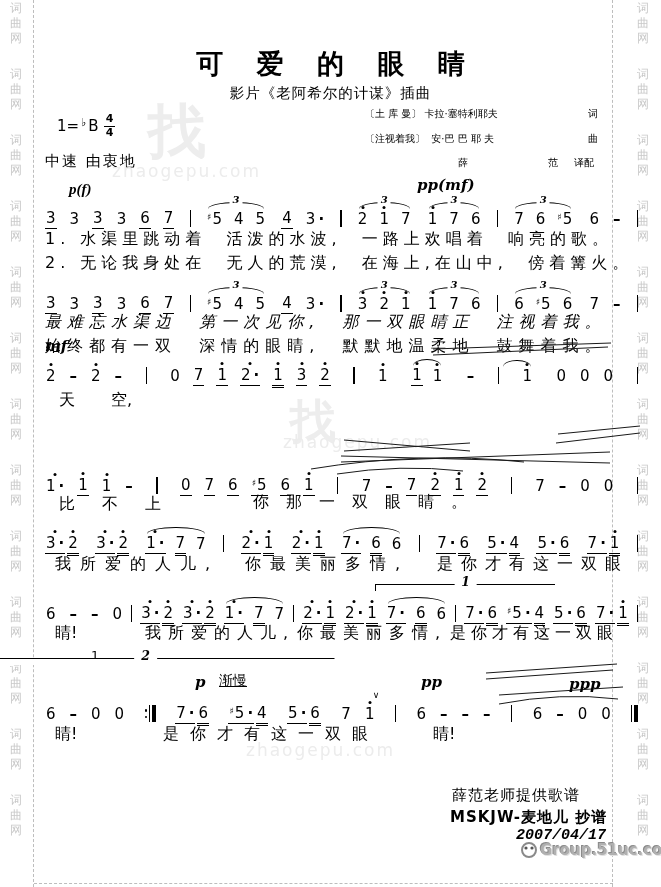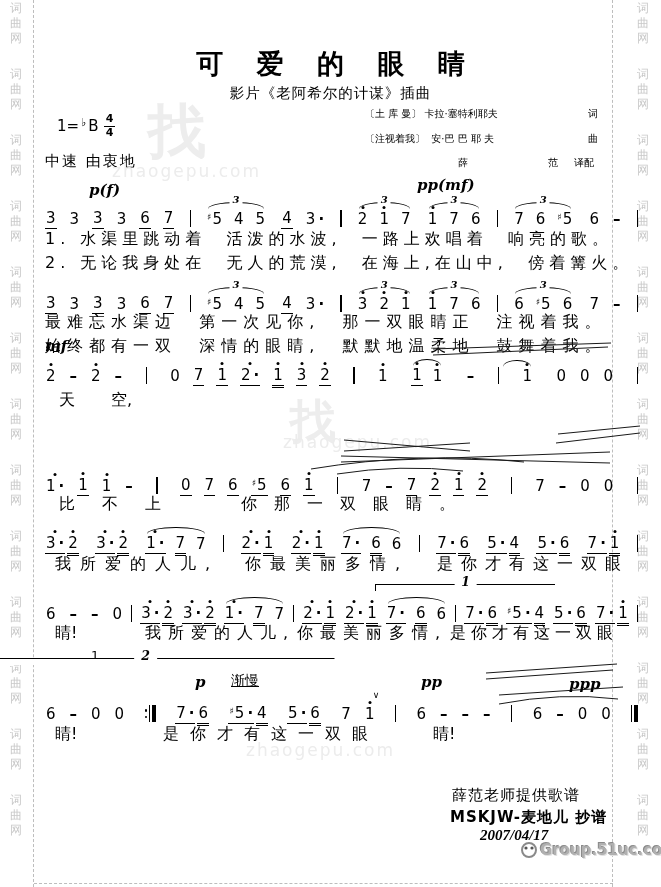--- a/index.html
+++ b/index.html
@@ -53,21 +53,21 @@
   .mark.cjk{font-size:14px;}
   .lrow{position:absolute;left:0;right:0;height:20px;}
   .lseg{position:absolute;white-space:pre;font-size:16px;line-height:1.2;}
   .volta{position:absolute;height:6px;border-top:1.3px solid #000;top:-14px;}
   .volta.tl{border-left:1.3px solid #000;}
   .volta.tr{border-right:1.3px solid #000;}
   .volta .vl{position:absolute;top:-9px;left:50%;transform:translateX(-50%);background:#fff;
              padding:0 7px;font-size:12.5px;line-height:1;}
   
   .fitem{position:absolute;font-size:15px;letter-spacing:1px;white-space:pre;}
-  .fitem.f2{font-family:Liberation Serif, serif;font-style:italic;font-weight:bold;letter-spacing:0;}
+  .fitem.f2{font-family:Liberation Mono, monospace;font-style:italic;font-weight:bold;letter-spacing:0;margin-left:36px;}
   .logo{position:absolute;display:flex;align-items:center;gap:2px;}
   .logo .ltxt{font-size:15px;font-weight:bold;color:#b0b0b0;letter-spacing:0;
               text-shadow:-1px -1px 0 #8a8a8a,1px 1px 0 #e2e2e2;}
   #decor{position:absolute;left:0;top:0;z-index:1;pointer-events:none;}
 </style>
 </head>
 <body>
 
 <div class="title">可 爱 的 眼 睛</div>
 <div class="subtitle">影片《老阿希尔的计谋》插曲</div>
@@ -232,21 +232,21 @@
 <div id="wms">
     <div class="wm-big" style="left: 148px; top: 102px; font-size: 58px;">找</div>
     <div class="wm-big" style="left: 290px; top: 398px; font-size: 46px;">找</div>
     <div class="wm-small" style="left: 112px; top: 161px;">zhaogepu.com</div>
     <div class="wm-small" style="left: 283px; top: 432px;">zhaogepu.com</div>
     <div class="wm-small" style="left: 246px; top: 740px;">zhaogepu.com</div>
   </div>
 <div id="score">
     <div class="line" style="top: 203px;">
       <div class="nrow">
-        <div class="mark dyn" style="left: 44px; top: -22px;">p(f)</div>
+        <div class="mark dyn" style="left: 24px; top: -22px; font-family: Liberation Serif, serif;">p(f)</div>
         <div class="mark dyn" style="left: 372px; top: -27px;">pp(mf)</div>
         <div class="cell n">
           <span class="note ul">3</span>
           <span class="note">3</span>
           <span class="note ul">3</span>
           <span class="note">3</span>
           <span class="note ul">6</span>
           <span class="note ul">7</span>
         </div>
         <span class="bar"></span>
@@ -342,21 +342,21 @@
           <span class="note"><span class="sh">♯</span>5</span>
           <span class="note">6</span>
         </div>
         <div class="cell n">
           <span class="note">7</span>
           <span class="note dash">–</span>
         </div>
         <span class="bar"></span>
       </div>
       <div class="lrow" style="top: 24px;">
-        <span class="lseg" style="left: 0px; letter-spacing: 6px;">最难忘水渠边  第一次见你,  那一双眼睛正  注视着我。</span>
+        <span class="lseg" style="left: 0px; letter-spacing: 6px; font-style: italic;">最难忘水渠边  第一次见你,  那一双眼睛正  注视着我。</span>
       </div>
       <div class="lrow" style="top: 48px;">
         <span class="lseg" style="left: 0px; letter-spacing: 6px;">始终都有一双  深情的眼睛,  默默地温柔地  鼓舞着我。</span>
       </div>
     </div>
     <div class="line" style="top: 360px;">
       <div class="nrow">
         <div class="mark dyn" style="left: 0px; top: -23px;">mf</div>
         <div class="cell n">
           <span class="note">2<i class="hd"></i></span>
@@ -435,21 +435,21 @@
           <span class="note dash">–</span>
           <span class="note">0</span>
           <span class="note">0</span>
         </div>
         <span class="bar"></span>
       </div>
       <div class="lrow" style="top: 24px;">
         <span class="lseg" style="left: 14px;">比</span>
         <span class="lseg" style="left: 57px;">不</span>
         <span class="lseg" style="left: 100px;">上</span>
-        <span class="lseg" style="left: 196px; letter-spacing: 17px;">你那一双眼睛。</span>
+        <span class="lseg" style="left: 208px; letter-spacing: 17px; font-family: Liberation Mono, monospace;">你那一双眼睛。</span>
       </div>
     </div>
     <div class="line" style="top: 528px;">
       <div class="nrow">
         <div class="cell bm">
           <span class="note ul">3<span class="ad">·</span><i class="hd"></i></span>
           <span class="note ul">2<i class="hd"></i><i class="u2"></i></span>
         </div>
         <div class="cell bm">
           <span class="note ul">3<span class="ad">·</span><i class="hd"></i></span>
@@ -570,21 +570,21 @@
     </div>
     <div class="line" style="top: 698px;">
       <div class="nrow">
         <div class="volta tr" style="left: 5px; width: 90px; top: -40px;">
           <span class="vl">1</span>
         </div>
         <div class="volta tl" style="left: 100px; width: 372px; top: -40px;">
           <span class="vl">2</span>
         </div>
         <div class="mark dyn" style="left: 150px; top: -25px;">p</div>
-        <div class="mark cjk" style="left: 186px; top: -26px; text-decoration: underline;">渐慢</div>
+        <div class="mark cjk" style="left: 174px; top: -26px; text-decoration: underline;">渐慢</div>
         <div class="mark dyn" style="left: 376px; top: -25px;">pp</div>
         <div class="mark dyn" style="left: 524px; top: -23px;">ppp</div>
         <div class="cell n">
           <span class="note">6</span>
           <span class="note dash">–</span>
           <span class="note">0</span>
           <span class="note">0</span>
         </div>
         <span class="rpt">
           <span class="dots">

